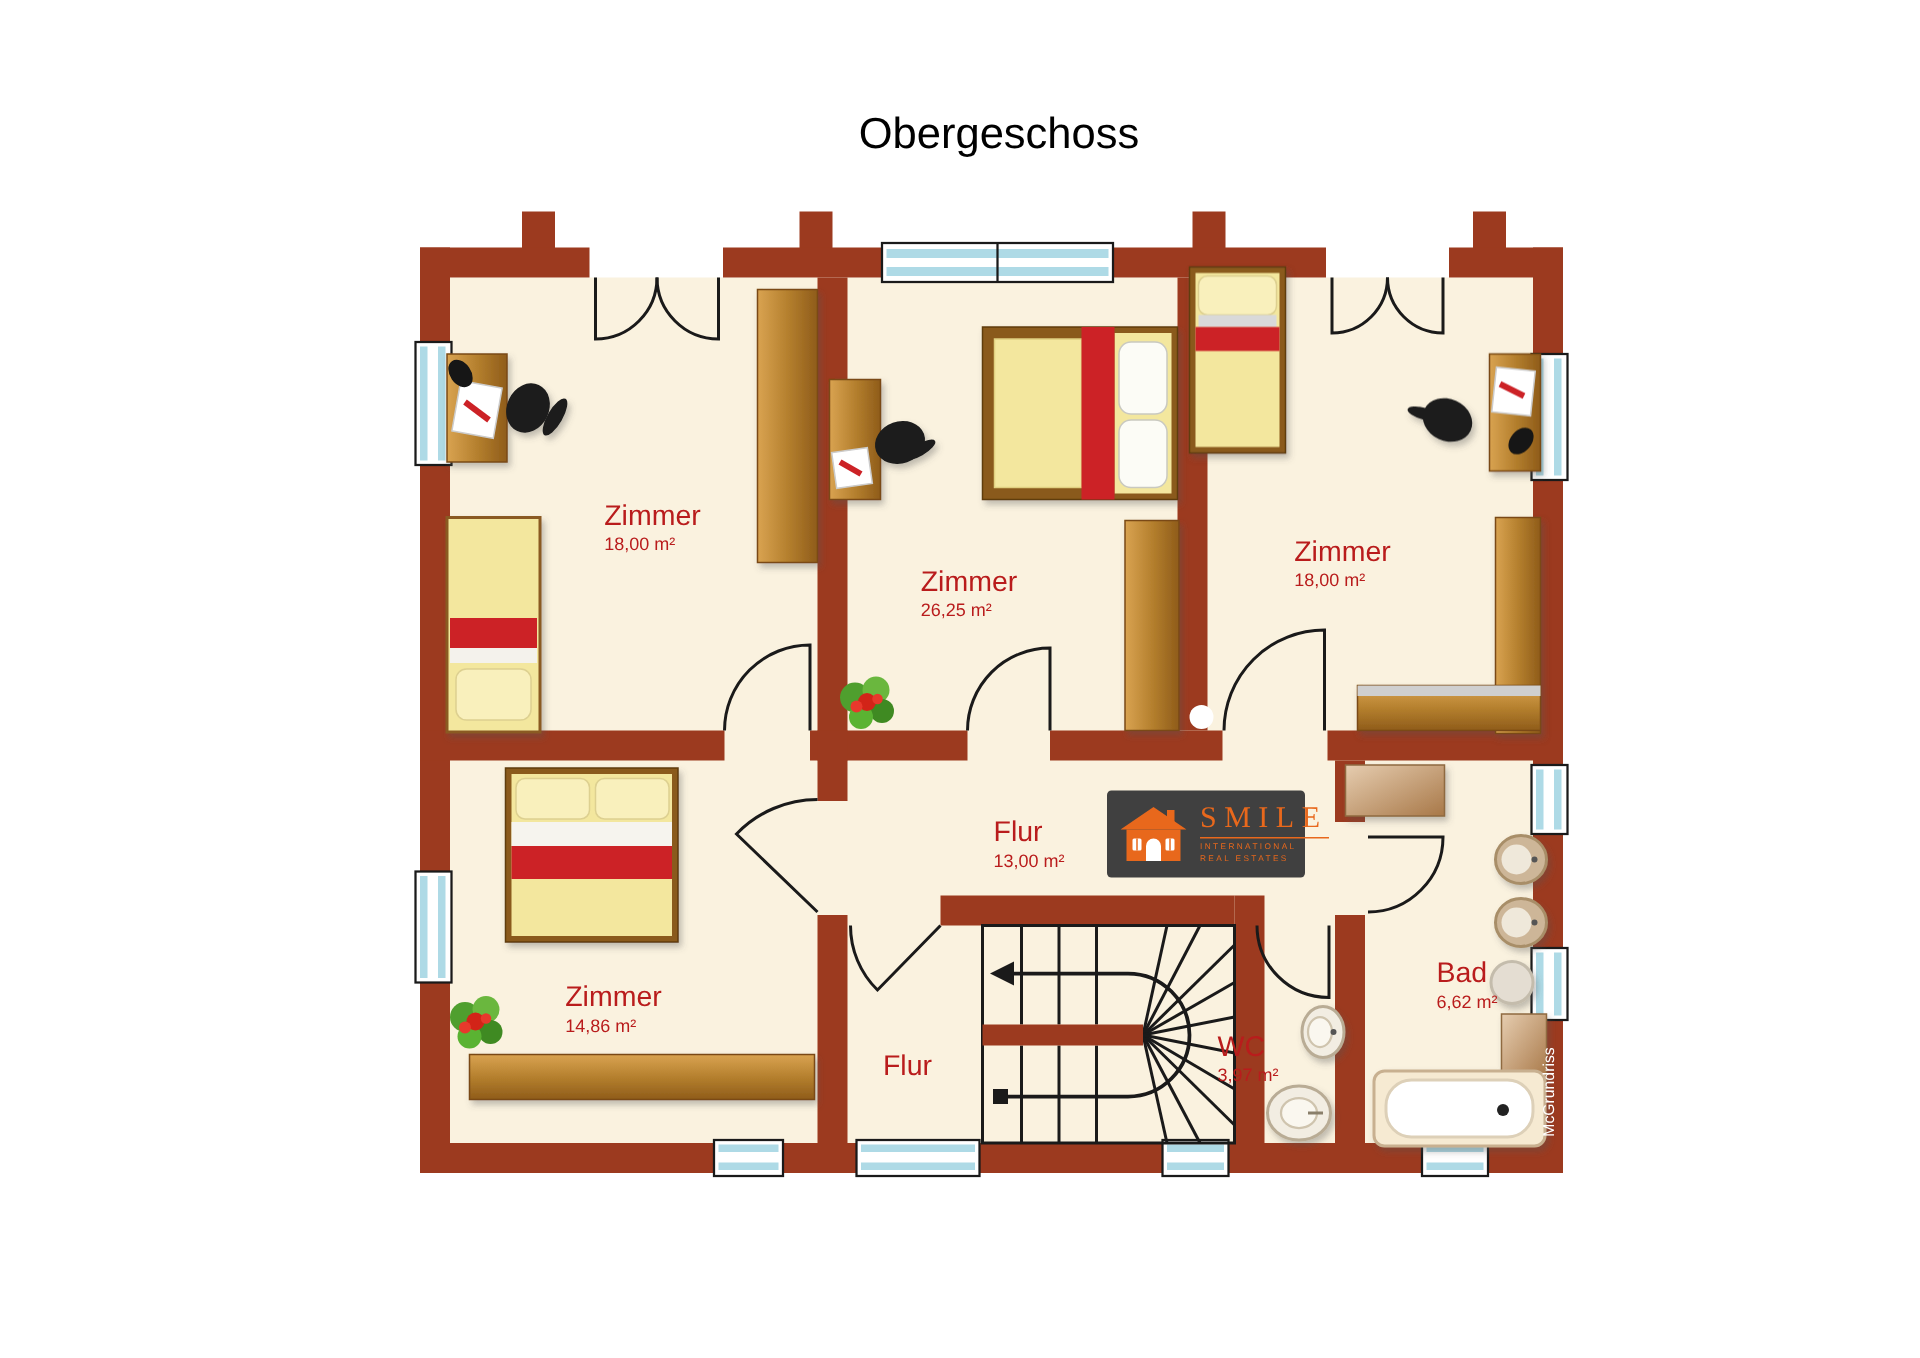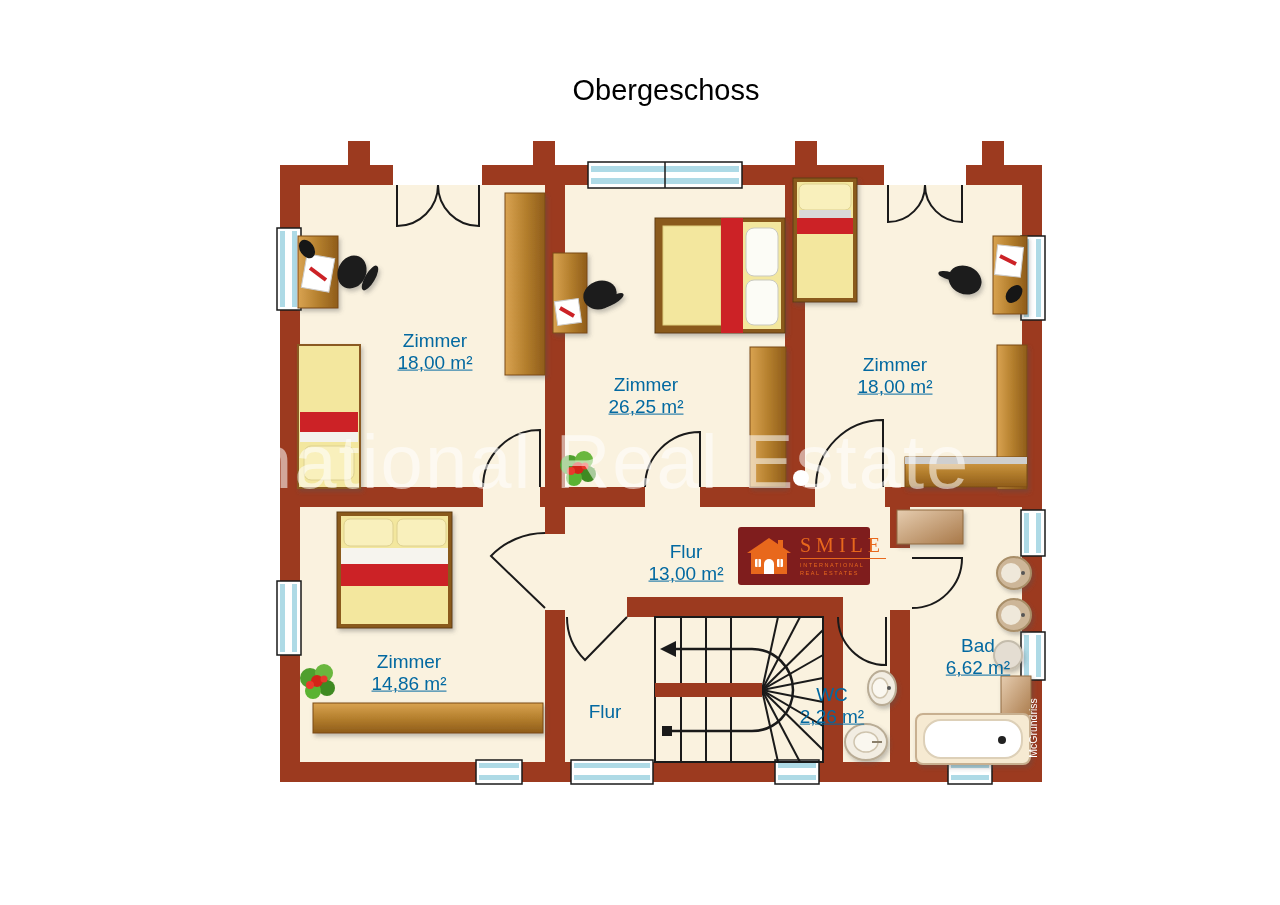--- a/index.html
+++ b/index.html
@@ -10,27 +10,27 @@
   svg{position:absolute;left:0;top:0;}
   .wall{fill:var(--wall,#9c3a1f);}
   .floor{fill:var(--floor,#faf2df);}
   .door{stroke:#1a1a1a;stroke-width:2;fill:none;}
   .win-frame{fill:#fff;stroke:#1a1a1a;stroke-width:1.5;}
   .win-pane{fill:var(--window-blue,#aedae6);}
   .step{stroke:#1a1a1a;stroke-width:2;fill:none;}
   .walkline{stroke:#1a1a1a;stroke-width:2.5;fill:none;}
   .porc{fill:#f2ede2;stroke:#b9ac95;stroke-width:2;}
   .porc-in{fill:#faf7ef;stroke:#cfc4ae;stroke-width:1.5;}
-  .labels div{position:absolute;transform:translate(-50%,-50%);text-align:center;
-              color:#0369a1;white-space:nowrap;line-height:1.18;z-index:30;}
+  .labels div{position:absolute;transform:translate(-50%,-50%);text-align:left;
+              color:#b91c1c;white-space:nowrap;line-height:1.18;z-index:30;}
   .labels .rn{display:block;font-size:19px;}
-  .labels .ra{display:block;font-size:19px;text-decoration:underline;}
+  .labels .ra{display:block;font-size:12px;}
   .watermark{position:absolute;left:88px;top:418px;z-index:20;pointer-events:none;
              font-size:76px;letter-spacing:2px;color:rgba(255,255,255,0.55);white-space:nowrap;}
-  .logo{position:absolute;left:738px;top:527px;width:132px;height:58px;background:#7f1d1d;
+  .logo{position:absolute;left:738px;top:527px;width:132px;height:58px;background:#404040;
         border-radius:3px;z-index:30;display:flex;align-items:center;}
   .logo svg{position:static;flex:0 0 auto;margin-left:9px;}
   .logo-txt{margin-left:9px;}
   .logo-name{font-family:"Liberation Serif",serif;font-size:20px;letter-spacing:5px;
              color:var(--logo-orange,#e8681c);line-height:1;}
   .logo-sub{font-size:5.5px;letter-spacing:1.6px;color:var(--logo-orange,#e8681c);
             margin-top:3px;line-height:1.5;border-top:1px solid var(--logo-orange,#e8681c);
             padding-top:2px;width:86px;}
   .credit{position:absolute;left:1033px;top:728px;transform:translate(-50%,-50%) rotate(-90deg);
           font-size:10.5px;color:#fff;z-index:25;white-space:nowrap;}
@@ -336,21 +336,20 @@
       <circle cx="1008" cy="655" r="14" fill="#e4ddd2" stroke="#c4bcac" stroke-width="2"></circle>
       <rect x="1001" y="676" width="30" height="44" fill="url(#tan)" stroke="#8f6a40"></rect>
       <g>
         <rect x="916" y="714" width="114" height="50" rx="7" fill="#f6ead2" stroke="#c8b090" stroke-width="2"></rect>
         <rect x="924" y="720" width="98" height="38" rx="17" fill="#fff" stroke="#ddd0b8" stroke-width="2"></rect>
         <circle cx="1002" cy="740" r="4" fill="#222"></circle>
       </g>
     </g>
   </svg>
 
-  <div class="watermark">International Real Estate</div>
 
   <div class="labels">
     <div style="left:435px;top:352px;">
       <span class="rn">Zimmer</span>
         <span class="ra">18,00 m²</span>
       </div>
     <div style="left:646px;top:396px;">
       <span class="rn">Zimmer</span>
         <span class="ra">26,25 m²</span>
       </div>
@@ -365,21 +364,21 @@
     <div style="left:686px;top:563px;">
       <span class="rn">Flur</span>
         <span class="ra">13,00 m²</span>
       </div>
     <div style="left:605px;top:712px;">
       <span class="rn">Flur</span>
         <span class="ra"></span>
       </div>
     <div style="left:832px;top:706px;">
       <span class="rn">WC</span>
-        <span class="ra">2,26 m²</span>
+        <span class="ra">3,97 m²</span>
       </div>
     <div style="left:978px;top:657px;">
       <span class="rn">Bad</span>
         <span class="ra">6,62 m²</span>
       </div>
   </div>
 
   <div class="logo">
     <svg width="44" height="38" viewBox="0 0 44 38">
       <rect x="31" y="3" width="5" height="8" fill="#e8681c"></rect>

